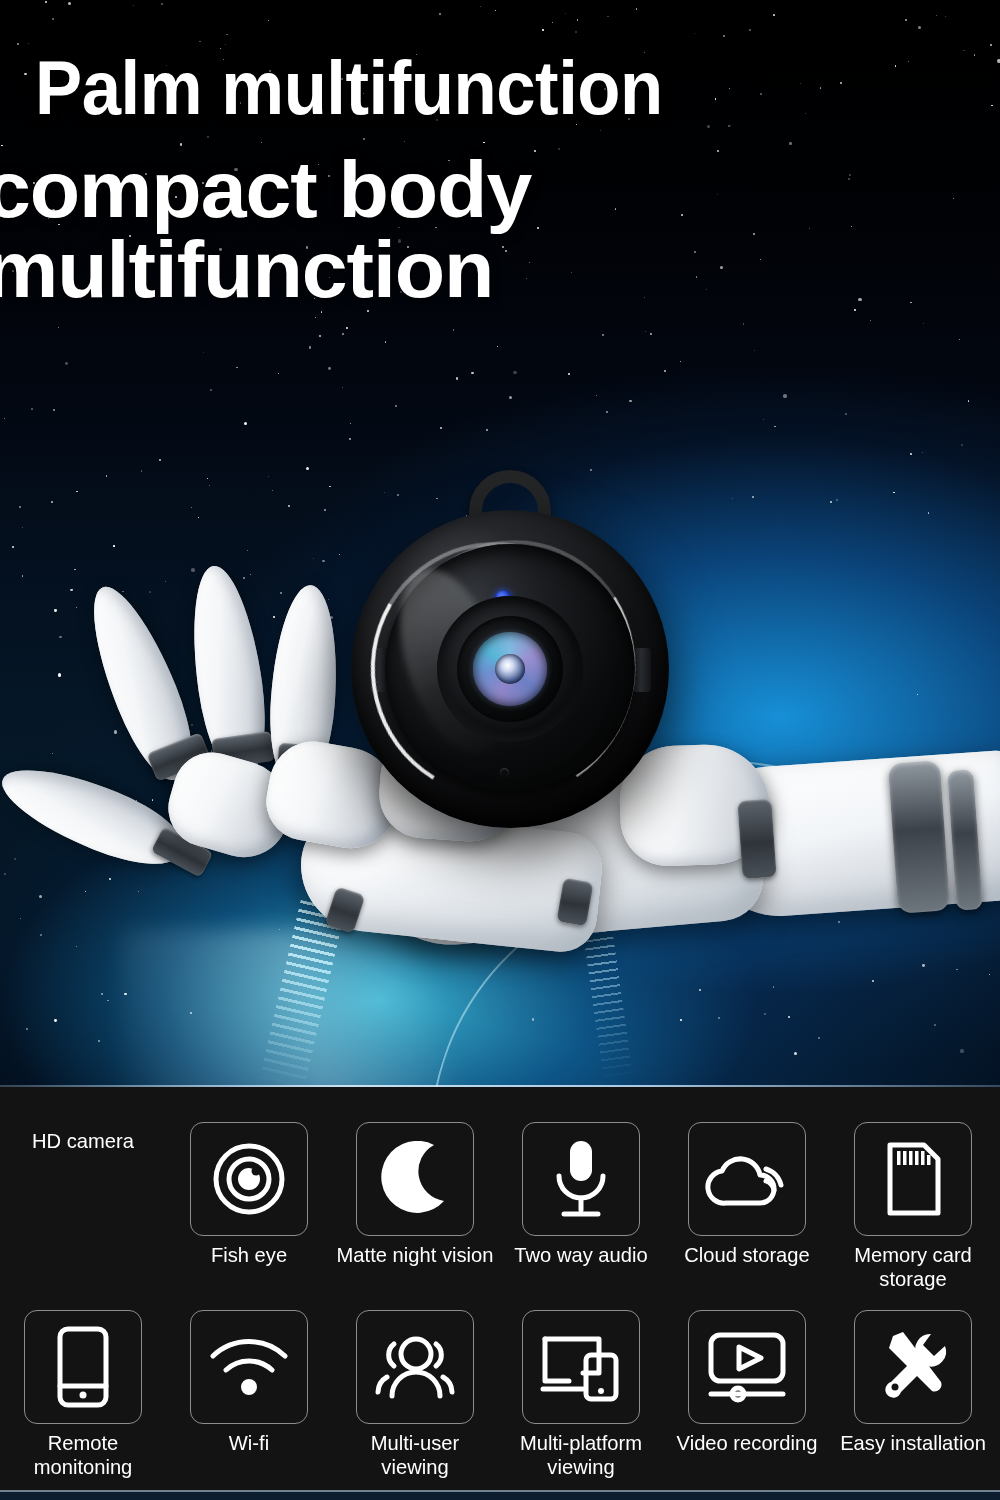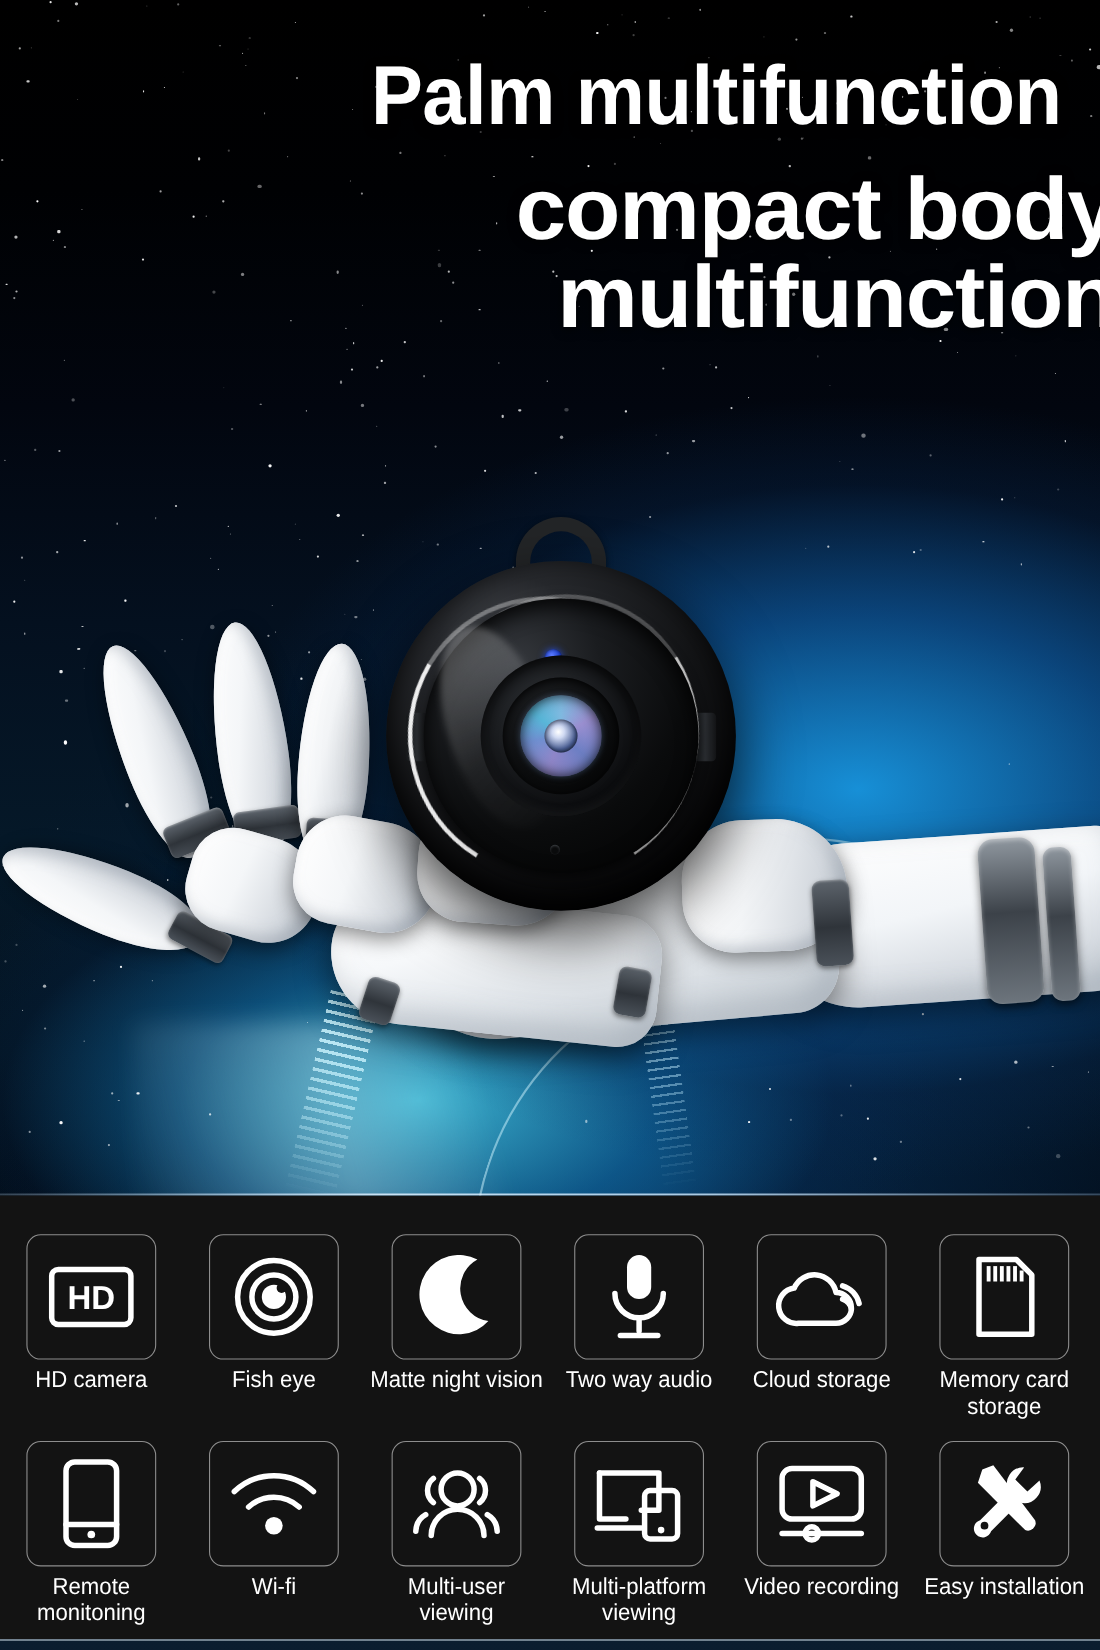--- a/index.html
+++ b/index.html
@@ -37,21 +37,21 @@
   .hatch2 { position:absolute; left:593px; top:930px; width:30px; height:150px;
            transform:rotate(-8deg);
            background:repeating-linear-gradient(180deg, rgba(190,235,255,.55) 0 2px, rgba(0,0,0,0) 2px 8px);
            -webkit-mask-image:linear-gradient(180deg, rgba(0,0,0,1) 20%, rgba(0,0,0,0) 100%);
            mask-image:linear-gradient(180deg, rgba(0,0,0,1) 20%, rgba(0,0,0,0) 100%); }
   .beam { position:absolute; left:120px; top:930px; width:420px; height:170px;
           background:linear-gradient(75deg, rgba(255,255,255,0) 0%, rgba(225,250,255,.30) 45%, rgba(255,255,255,0) 75%);
           filter:blur(10px); }
 
   
-  .headline { position:absolute; left:0; top:0; width:1000px; text-align:right; z-index:9; }
+  .headline { position:absolute; left:0; top:0; width:1000px; text-align:left; z-index:9; }
   .hl1 { color:#fff; font-size:76px; line-height:1; font-weight:bold; letter-spacing:-.5px;
          transform:scaleX(.93); margin-top:50px; text-shadow:0 2px 10px rgba(0,0,0,.8); }
   .hl2 { color:#fff; font-size:80px; line-height:1; font-weight:bold; letter-spacing:-1px;
          transform:scaleX(1.03); margin-top:24px; text-shadow:0 2px 10px rgba(0,0,0,.8); }
 
   
   .hand { position:absolute; left:0; top:0; width:1000px; height:1087px; }
   .finger { position:absolute; background:linear-gradient(100deg,#ffffff 0%, #f4f6f8 40%, #d3d8de 78%, #b4bcc4 100%);
             border-radius:50% 50% 42% 42% / 58% 58% 42% 42%;
             box-shadow:0 6px 18px rgba(0,0,0,.45), inset -6px -4px 14px rgba(140,150,162,.55), inset 5px 4px 12px rgba(255,255,255,.85); }
@@ -501,28 +501,20 @@
       <div class="hl1">Palm multifunction</div>
       <div class="hl2">compact body multifunction</div>
     </div>
 
     <div class="hero-bottomline"></div>
   </div>
 
   <div class="features">
     <div class="grid" id="grid">
         <div class="cell" style="left:0px; top:35px;">
-          <div class="tile">
-            <span>
-              <svg width="80" height="62" viewBox="0 0 80 62">
-                <rect x="4" y="6" width="72" height="50" rx="6" fill="none" stroke="#ffffff" stroke-width="5" stroke-linecap="round" stroke-linejoin="round"></rect>
-                <text x="40" y="42" text-anchor="middle" font-family="Liberation Sans, sans-serif" font-size="30" font-weight="bold" fill="#ffffff">HD</text>
-              </svg>
-            </span>
-          </div>
           <div class="lbl">HD camera</div>
         </div>
         <div class="cell" style="left:166px; top:35px;">
           <div class="tile">
             <span>
               <svg width="78" height="78" viewBox="0 0 78 78">
                 <circle cx="39" cy="39" r="33" fill="none" stroke="#ffffff" stroke-width="5" stroke-linecap="round" stroke-linejoin="round"></circle>
                 <circle cx="39" cy="39" r="20" fill="none" stroke="#ffffff" stroke-width="5" stroke-linecap="round" stroke-linejoin="round"></circle>
                 <circle cx="39" cy="39" r="11" fill="#ffffff"></circle>
                 <circle cx="46" cy="31" r="4.5" fill="#131313"></circle>

